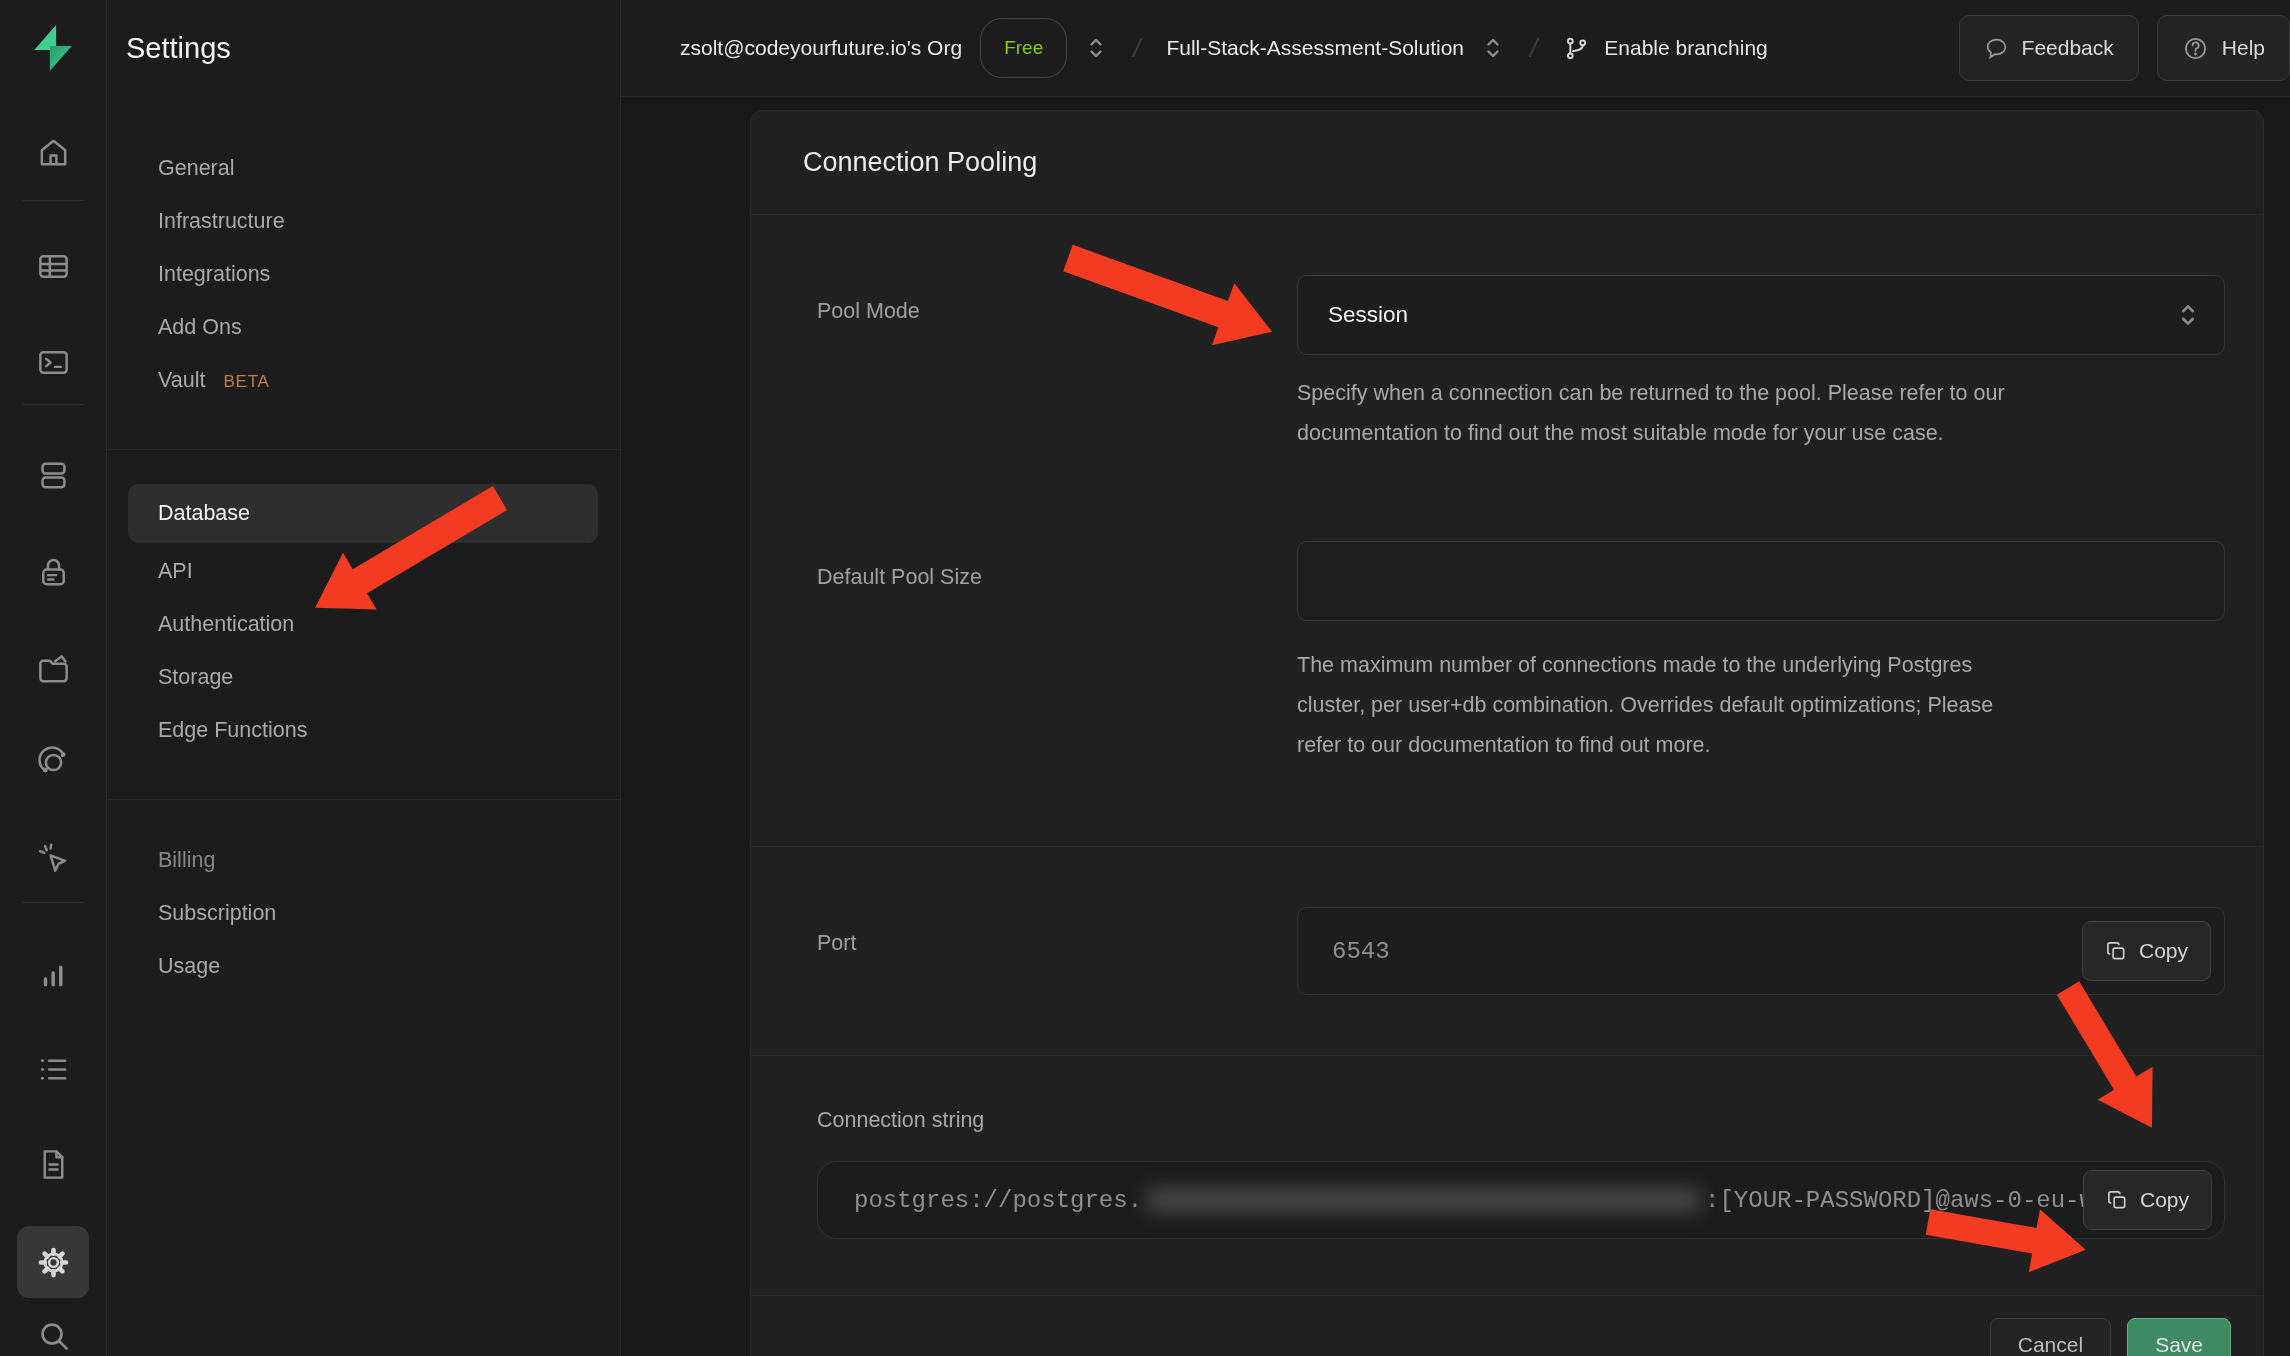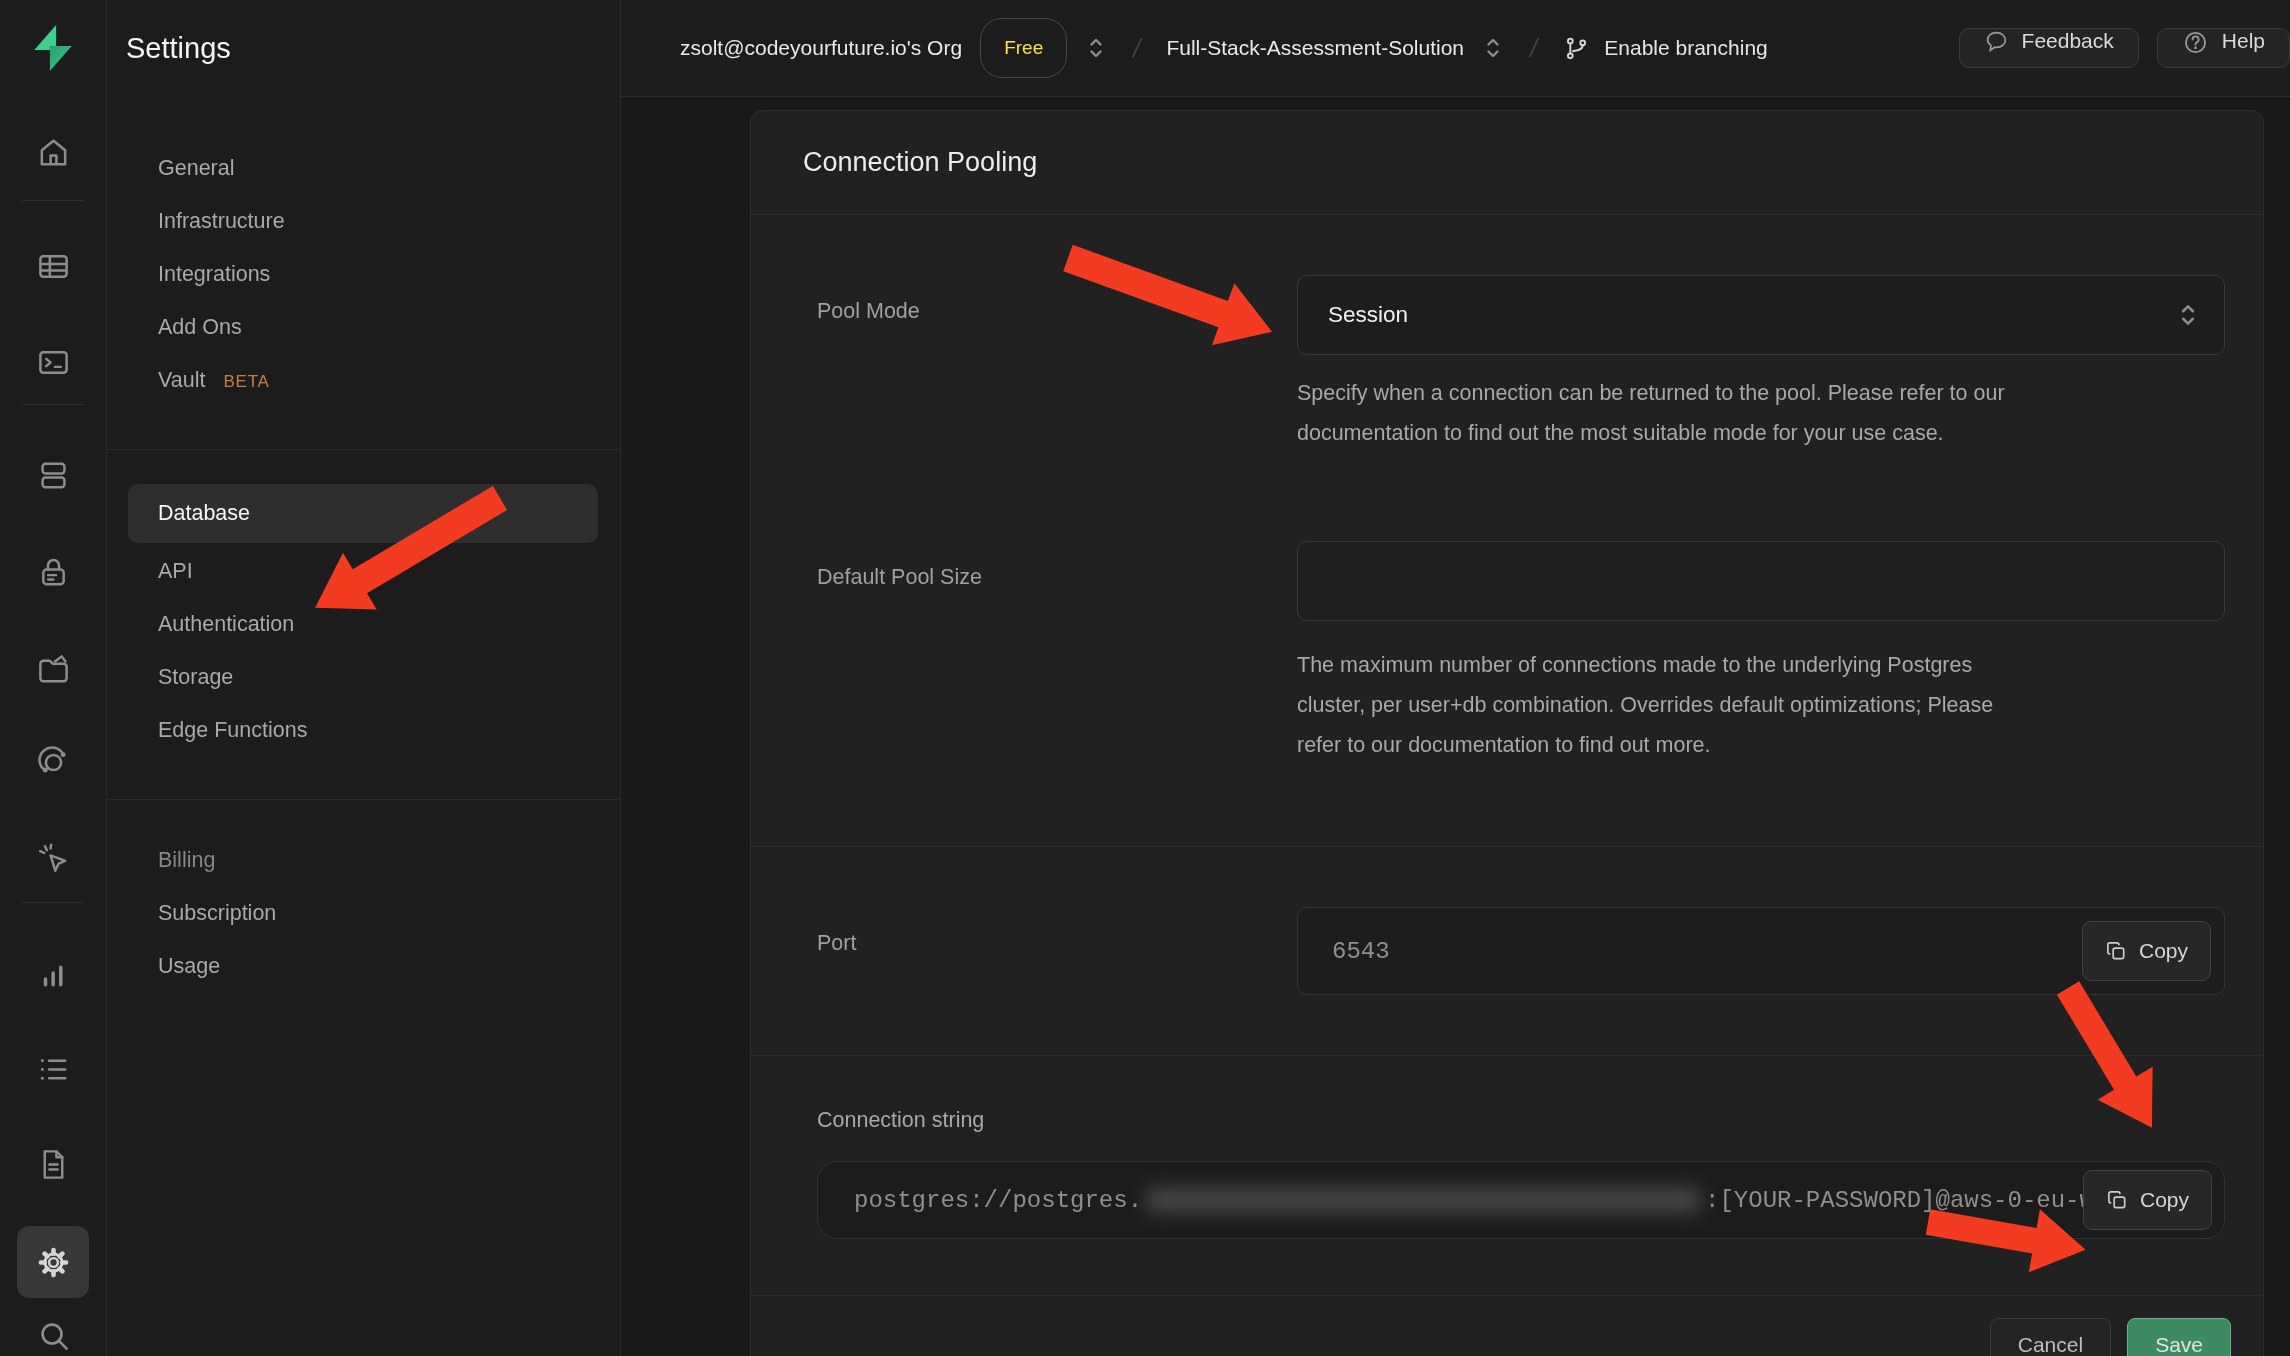--- a/index.html
+++ b/index.html
@@ -23,25 +23,25 @@
   .menu{padding-top:46px}
   .menu-header{padding:14px 52px;font-size:21.5px;color:#878787}
   .menu-item{padding:14px 52px;font-size:21.5px;color:#a9a9a9;cursor:pointer;white-space:nowrap}
   .menu-item.active{margin:14px 22px 2px;padding:17px 30px;background:#2e2e2e;border-radius:10px;color:#f5f5f5;font-weight:400}
   .menu-divider{height:1px;background:#282828;margin:42px 0 34px}
   .beta{color:#c97a4a;font-size:17px;margin-left:18px;letter-spacing:.8px}
   
   .topbar{position:absolute;left:620px;right:0;top:0;height:96px;background:#1c1c1c;border-bottom:1px solid #2a2a2a;display:flex;align-items:center;padding-left:60px;gap:18px;z-index:4}
   .topbar>*{flex-shrink:0}
   .crumb{font-size:21px;color:#eaeaea;white-space:nowrap}
-  .badge{height:42px;padding:8px 23px;border:1px solid #474747;border-radius:22px;display:flex;align-items:center;font-size:19px;color:#fde047}
+  .badge{height:42px;padding:8px 23px;border:1px solid #474747;border-radius:22px;display:flex;align-items:center;font-size:19px;color:#84cc16}
   .caret-sel{color:#8d8d8d}
   .slash{color:#414141;font-size:26px;margin:0 8px;font-style:italic}
   .branching{display:flex;align-items:center;gap:14px;font-size:21px;color:#e5e5e5;cursor:pointer}
-  .tb-btn{height:40px;display:flex;align-items:flex-start;gap:13px;padding:0 24px;background:#242424;border:1px solid #3b3b3b;border-radius:10px;font-size:21px;color:#dadada;cursor:pointer;white-space:nowrap}
+  .tb-btn{height:66px;display:flex;align-items:center;gap:13px;padding:0 24px;background:#242424;border:1px solid #3b3b3b;border-radius:10px;font-size:21px;color:#dadada;cursor:pointer;white-space:nowrap}
   .tb-btn.feedback{margin-left:auto}
   .tb-btn svg{color:#9a9a9a}
   
   .card{position:absolute;left:750px;top:110px;width:1512px;background:#212121;border:1px solid #2c2c2c;border-radius:12px;z-index:2}
   .card-header{padding:36px 52px;border-bottom:1px solid #2b2b2b}
   .card-title{font-size:27px;color:#ededed}
   .section{padding:60px 38px 60px 0}
   .section+.section{border-top:1px solid #2b2b2b}
   .row{display:grid;grid-template-columns:546px 1fr;align-items:start}
   .row-label{padding-left:66px;padding-top:24px;font-size:21.5px;color:#a0a0a0}

